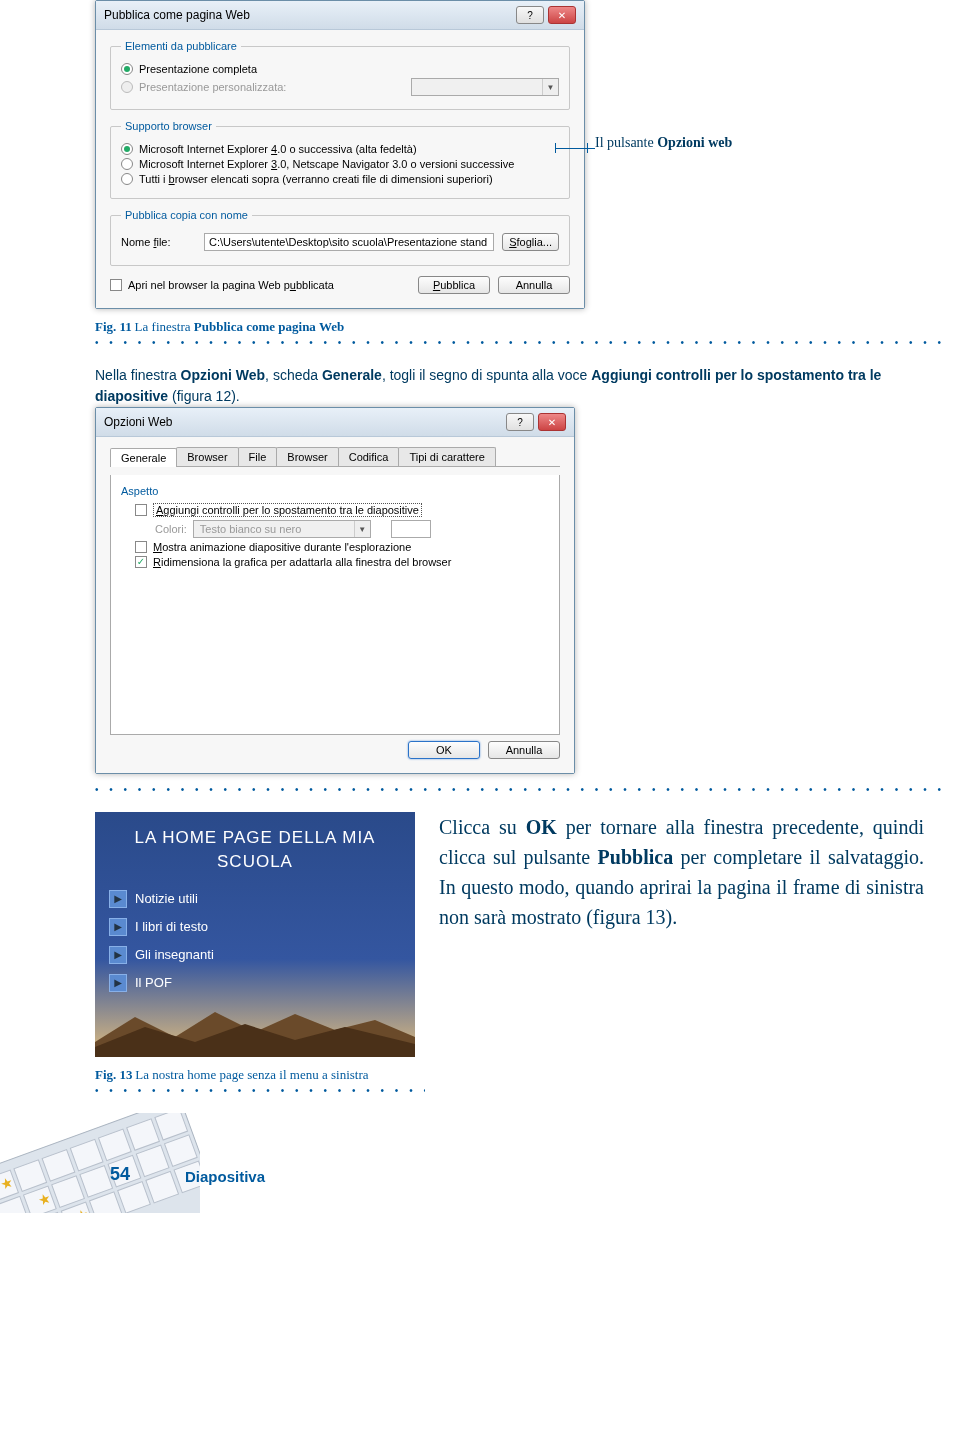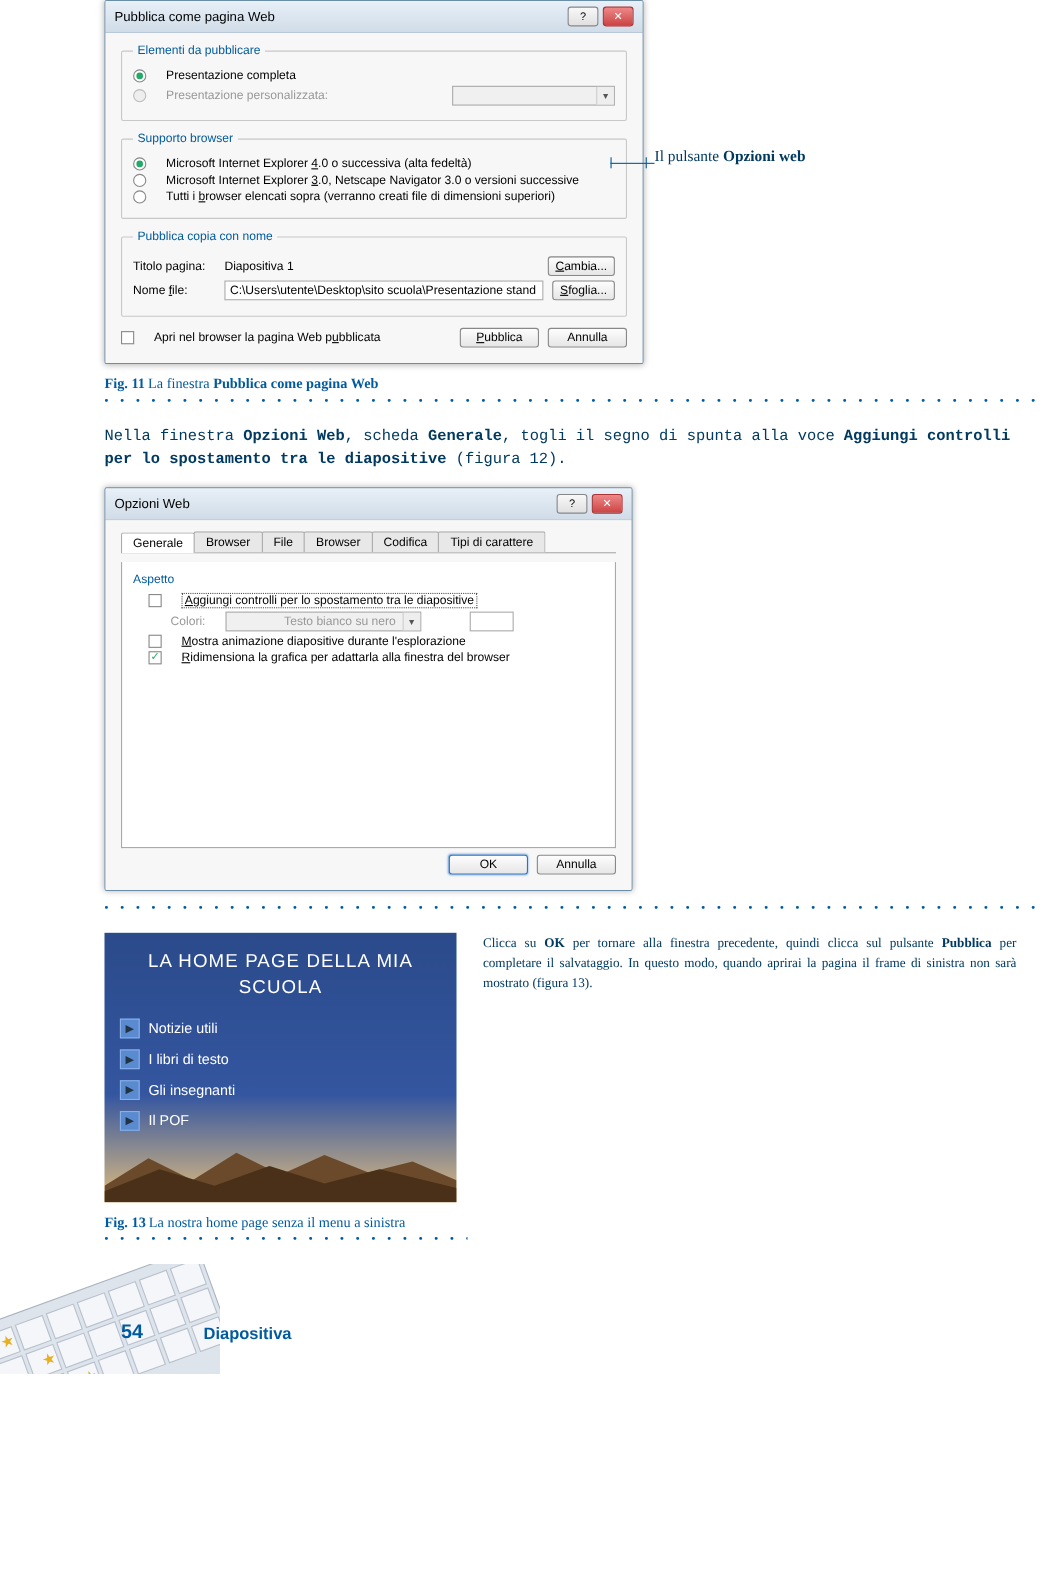--- a/index.html
+++ b/index.html
@@ -27,21 +27,21 @@
     display: inline-flex; align-items: center; justify-content: center;
     font-size: 10px; background: linear-gradient(#f8f8f8,#e0e0e0);
   }
   .tb-close { background: linear-gradient(#e88,#c44); color: #fff; border-color: #a33; }
   
   .dialog-body { padding: 10px 14px 14px; background: #f7f7f7; }
   
   fieldset { border: 1px solid #c8c8c8; border-radius: 2px; padding: 8px 10px 10px; margin-bottom: 10px; position: relative; }
   legend { font-size: 11px; padding: 0 4px; color: #005a9e; }
   
-  .row { display: flex; align-items: center; gap: 18px; margin: 3px 0; }
+  .row { display: flex; align-items: center; gap: 6px; margin: 3px 0; }
   .radio { width: 12px; height: 12px; border: 1px solid #888; border-radius: 50%; background: #fff; display: inline-flex; align-items: center; justify-content: center; flex-shrink: 0; }
   .radio.checked::after { content: ""; width: 6px; height: 6px; background: #2a6; border-radius: 50%; }
   .radio.disabled { background: #eee; border-color: #bbb; }
   .checkbox { width: 12px; height: 12px; border: 1px solid #888; background: #fff; display: inline-flex; align-items: center; justify-content: center; flex-shrink: 0; }
   .checkbox.checked::after { content: "✓"; font-size: 10px; color: #2a6; line-height: 1; }
   .lbl { font-size: 11px; }
   .lbl.disabled { color: #999; }
   .underline { text-decoration: underline; }
   
   .txtinput { border: 1px solid #aaa; background: #fff; padding: 1px 4px; font-size: 11px; height: 18px; }
@@ -79,36 +79,36 @@
   
   .tabpanel { border: 1px solid #aaa; border-top: none; background: #fff; padding: 10px; min-height: 260px; position: relative; }
   
   
   .caption { font-family: Georgia, serif; margin: 8px 0 2px 95px; }
   .caption .fignum { color: #005a9e; font-weight: bold; font-size: 13px; }
   .caption .figtext { color: #005a9e; font-size: 13px; }
   .caption .figbold { font-weight: bold; }
   .dotline { margin: 2px 0 18px 95px; color: #005a9e; letter-spacing: 4px; font-size: 10px; height: 10px; overflow: hidden; white-space: nowrap; }
   
-  .bodytext { font-family: Liberation Mono, monospace; font-size: 14px; line-height: 1.5; margin: 0 20px 14px 95px; color: #003a60; }
+  .bodytext { font-family: Liberation Sans, sans-serif; font-size: 14px; line-height: 1.5; margin: 0 20px 0 95px; color: #003a60; }
   .bodytext b { font-weight: bold; }
   
   
   .preview13 {
     width: 320px; background: linear-gradient(#2a4a8a, #3456a0 60%, #d8b880 98%);
     margin-left: 95px; padding: 14px 14px 0; color: #fff; font-family: Arial, sans-serif;
   }
   .p13-title { text-align: center; font-size: 17px; letter-spacing: 1px; line-height: 1.4; margin-bottom: 16px; }
   .p13-item { display: flex; align-items: center; gap: 8px; margin: 10px 0; font-size: 13px; }
   .p13-icon { width: 18px; height: 18px; background: #5a8ad0; border: 1px solid #88b0e8; display: inline-flex; align-items: center; justify-content: center; color: #234; font-size: 10px; }
   .p13-mtn { height: 55px; position: relative; margin: 10px -14px 0; }
   .p13-mtn svg { width: 100%; height: 100%; display: block; }
   
   .two-col { display: flex; gap: 24px; align-items: flex-start; }
-  .two-col .right { flex: 1; font-family: Georgia, serif; font-size: 12px; line-height: 1.5; color: #003a60; padding-right: 20px; text-align: justify; }
+  .two-col .right { flex: 1; font-family: Georgia, serif; font-size: 20px; line-height: 1.5; color: #003a60; padding-right: 20px; text-align: justify; }
   
   
   .kbcorner {
     position: relative; width: 200px; height: 120px; margin-top: 10px; overflow: hidden;
   }
   .kbcorner svg { position: absolute; left: -40px; bottom: -40px; }
   .pagenum { position: absolute; left: 110px; bottom: 28px; font-family: Arial; font-weight: bold; color: #005a9e; font-size: 18px; }
   .pagelabel { position: absolute; left: 185px; bottom: 28px; font-family: Arial; font-weight: bold; color: #005a9e; font-size: 15px; }
   
   .right-align-row { display:flex; justify-content:space-between; align-items:center; }
@@ -164,25 +164,20 @@
         </div>
         <div class="row">
           <span class="radio"></span>
           <span class="lbl">Tutti i <span class="underline">b</span>rowser elencati sopra (verranno creati file di dimensioni superiori)</span>
         </div>
       </fieldset>
 
       <fieldset>
         <legend>Pubblica copia con nome</legend>
         <div class="form-row">
-          <span class="form-lbl">Titolo pagina:</span>
-          <span class="lbl" style="flex:1;">Diapositiva 1</span>
-          <span class="winbtn small"><span class="underline">C</span>ambia...</span>
-        </div>
-        <div class="form-row">
           <span class="form-lbl">Nome <span class="underline">f</span>ile:</span>
           <input class="txtinput form-input" value="C:\Users\utente\Desktop\sito scuola\Presentazione stand" style="">
           <span class="winbtn small"><span class="underline">S</span>foglia...</span>
         </div>
       </fieldset>
 
       <div class="right-align-row">
         <span class="row" style="margin:0;">
           <span class="checkbox"></span>
           <span class="lbl">Apri nel browser la pagina Web p<span class="underline">u</span>bblicata</span>
@@ -230,21 +225,21 @@
       </div>
       <div class="tabpanel">
         <div style="font-size:11px; color:#005a9e; margin-bottom:6px;">Aspetto</div>
         <div class="row" style="margin-left:14px;">
           <span class="checkbox"></span>
           <span class="lbl" style="border:1px dotted #555; padding:0 2px;"><span class="underline">A</span>ggiungi controlli per lo spostamento tra le diapositive</span>
         </div>
         <div class="row" style="margin-left:34px;">
           <span class="lbl disabled">Colori:</span>
           <span class="combo disabled">
-            <span class="combo-text" style="min-width:160px;text-align:right;">Testo bianco su nero</span>
+            <span class="combo-text" style="min-width:160px;">Testo bianco su nero</span>
             <span class="combo-arrow">▼</span>
           </span>
           <span style="width:8px;"></span>
           <span style="width:40px;height:18px;border:1px solid #aaa;background:#fff;"></span>
         </div>
         <div class="row" style="margin-left:14px;">
           <span class="checkbox"></span>
           <span class="lbl"><span class="underline">M</span>ostra animazione diapositive durante l'esplorazione</span>
         </div>
         <div class="row" style="margin-left:14px;">

